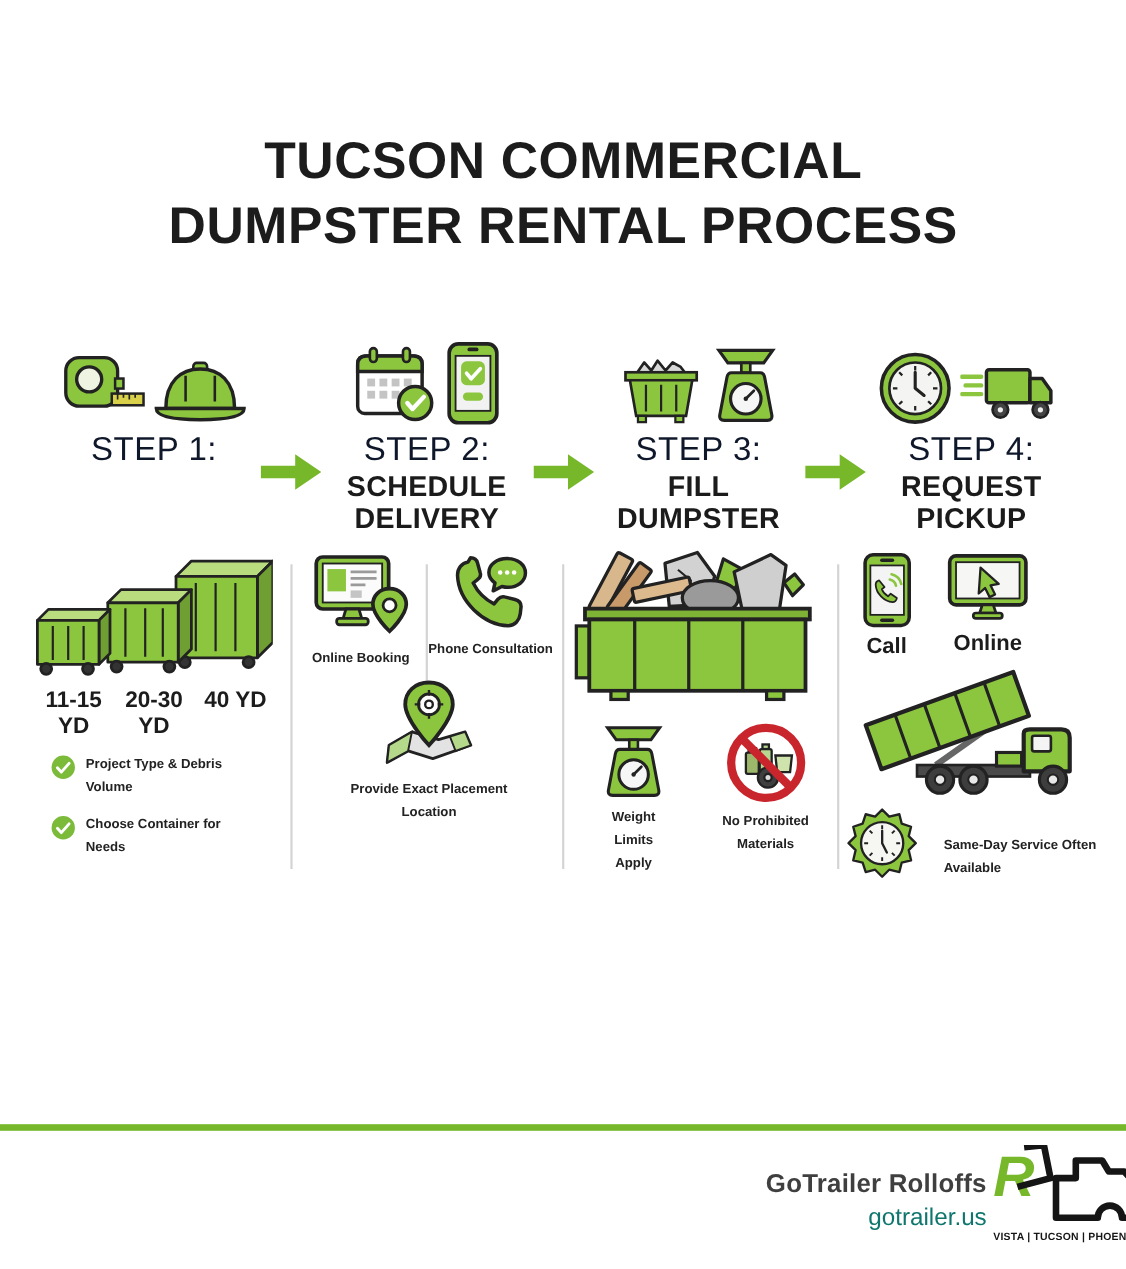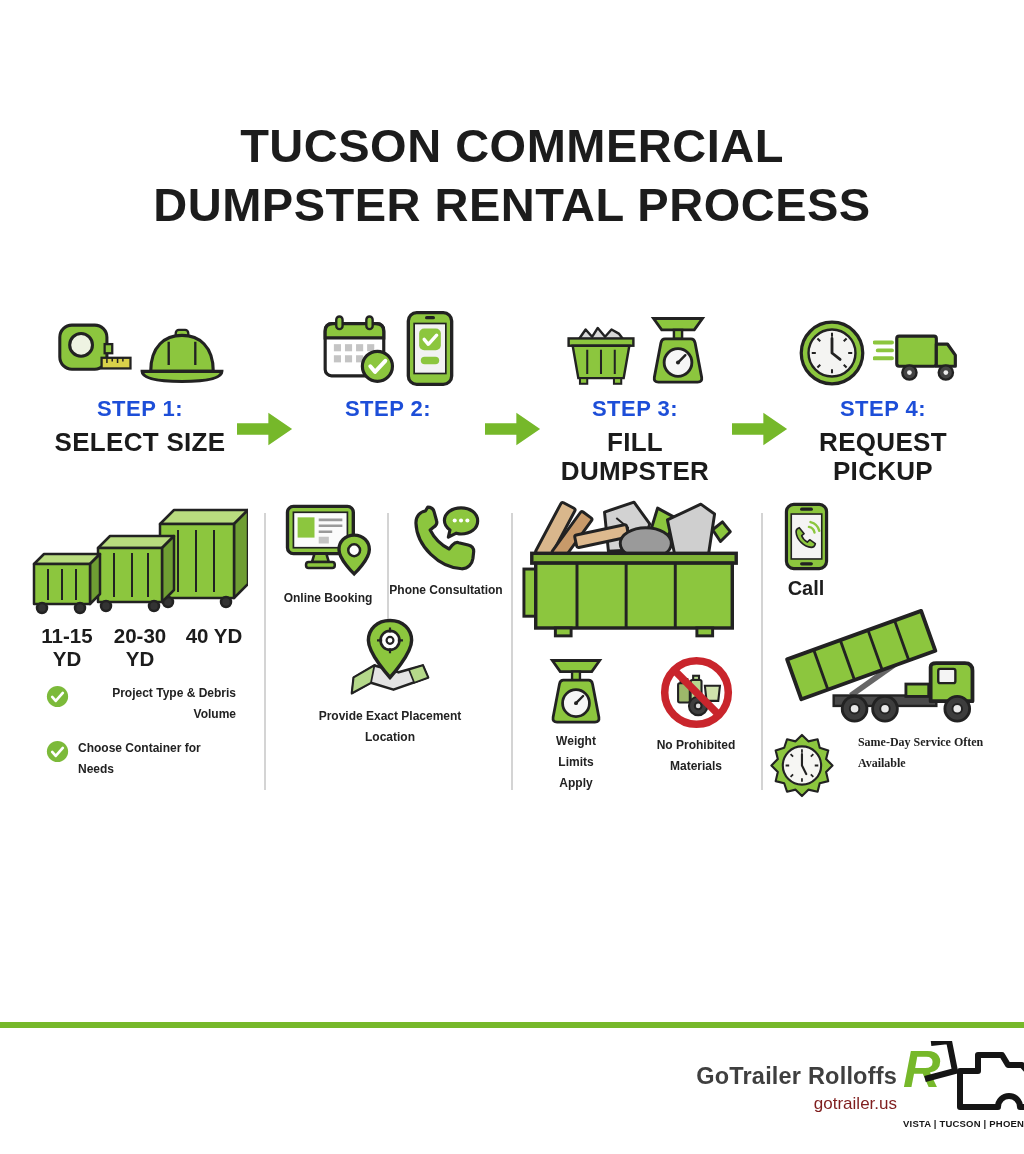--- a/index.html
+++ b/index.html
@@ -10,21 +10,21 @@
   
   .title{position:absolute;top:116px;left:0;width:1024px;text-align:center;
     font-weight:bold;font-size:47px;line-height:59px;letter-spacing:.5px;color:#1c1c1c;}
   
   .step-head{position:absolute;top:297px;text-align:center;}
   .step-1{left:28px;width:224px;}
   .step-2{left:276px;width:224px;}
   .step-3{left:523px;width:224px;}
   .step-4{left:771px;width:224px;}
   .step-icons{height:90px;display:flex;align-items:flex-end;justify-content:center;gap:7px;margin-bottom:5px;}
-  .step-label{font-size:22px;line-height:34px;font-weight:bold;color:#1d4ed8;letter-spacing:.5px;}
+  .step-label{font-size:30px;line-height:34px;font-weight:normal;color:#0f172a;letter-spacing:.5px;}
   .step-title{font-size:26px;line-height:29px;font-weight:bold;color:#1b1b1b;margin:2px auto 0;width:170px;letter-spacing:.3px;}
   .step-1 .step-title{width:210px;}
   .arrow{position:absolute;top:410px;}
   .a1{left:237px;} .a2{left:485px;} .a3{left:732px;}
   
   .vdiv{position:absolute;top:513px;height:277px;width:2px;background:#d4d4d4;}
   .d1{left:264px;} .d2{left:511px;} .d3{left:761px;}
   .vdiv-short{position:absolute;left:387px;top:513px;height:135px;width:2px;background:#d4d4d4;}
   .col{position:absolute;}
   .col1{left:28px;top:500px;width:226px;}
@@ -45,27 +45,27 @@
   .lbl-online{width:90px;} .lbl-phone{width:124px;}
   .placement{margin-top:8px;text-align:center;}
   .lbl-place{width:190px;margin:2px auto 0;text-align:center;}
   .row3{display:flex;margin-top:4px;}
   .c3a{width:116px;} .c3b{width:124px;}
   .lbl-weight{width:70px;} .lbl-prohib{width:124px;}
   .row4a{display:flex;}
   .c4a{width:72px;} .c4b{width:66px;margin-left:6px;} .c4c{width:104px;margin-left:4px;}
   .contact-lbl{font-size:20px;line-height:22px;font-weight:bold;text-align:center;margin-top:6px;}
   .truck-wrap{margin-top:9px;margin-left:14px;}
-  .sameday{display:flex;align-items:flex-start;gap:24px;margin-top:4px;font-family:Liberation Serif, serif;}
+  .sameday{display:flex;align-items:flex-end;gap:24px;margin-top:4px;}
   .lbl-sameday{width:172px;text-align:left;}
   
   .footer-bar{position:absolute;top:1022px;left:0;width:1024px;height:6px;background:#76b82a;}
   .brand-block{position:absolute;top:1063px;left:0;width:897px;text-align:right;}
   .brand{font-size:23.5px;font-weight:bold;color:#3f3f3f;letter-spacing:.2px;}
-  .website{font-size:17px;color:#7f1d1d;margin-top:4px;}
+  .website{font-size:22px;color:#0f766e;margin-top:4px;}
   .logo{position:absolute;left:903px;top:1041px;width:140px;}
   .logo-cities{margin-top:1px;font-size:9.5px;font-weight:bold;color:#161616;white-space:nowrap;letter-spacing:.2px;}
 </style>
 </head>
 <body>
 
 <div class="canvas">
 
   <div class="title">
     <div>TUCSON COMMERCIAL</div>
@@ -82,21 +82,20 @@
         <path d="M67,48 v7 M74,48 v5 M81,48 v7 M88,48 v5" stroke="#222" stroke-width="2"></path>
       </svg>
       <svg viewBox="0 0 110 78" width="86" height="61">
         <rect x="47" y="5" width="16" height="12" rx="4" fill="#8CC63E" stroke="#222" stroke-width="3"></rect>
         <path d="M15,58 C15,26 33,12 55,12 C77,12 95,26 95,58 Z" fill="#8CC63E" stroke="#222" stroke-width="4"></path>
         <path d="M38,20 V50 M72,20 V50" stroke="#222" stroke-width="3" fill="none"></path>
         <path d="M4,58 L106,58 Q106,71 55,71 Q4,71 4,58 Z" fill="#8CC63E" stroke="#222" stroke-width="4"></path>
       </svg>
     </div>
     <div class="step-label">STEP 1:</div>
-    <div class="step-title">SELECT SIZE</div>
   </div>
 
   <div class="step-head step-2">
     <div class="step-icons">
       <svg viewBox="0 0 96 92" width="76" height="73">
         <rect x="4" y="12" width="74" height="66" rx="8" fill="#ffffff" stroke="#222" stroke-width="4"></rect>
         <path d="M4,22 q0,-10 10,-10 h54 q10,0 10,10 v8 H4 Z" fill="#8CC63E" stroke="#222" stroke-width="4"></path>
         <rect x="18" y="3" width="8" height="16" rx="4" fill="#8CC63E" stroke="#222" stroke-width="3"></rect>
         <rect x="56" y="3" width="8" height="16" rx="4" fill="#8CC63E" stroke="#222" stroke-width="3"></rect>
         <g fill="#c4c4c4">
@@ -114,20 +113,21 @@
       <svg viewBox="0 0 60 92" width="50" height="77">
         <rect x="4" y="3" width="52" height="86" rx="10" fill="#8CC63E" stroke="#222" stroke-width="4"></rect>
         <rect x="11" y="16" width="38" height="60" fill="#f2f2f2" stroke="#222" stroke-width="2"></rect>
         <rect x="24" y="7" width="12" height="4" rx="2" fill="#222"></rect>
         <rect x="17" y="22" width="26" height="26" rx="6" fill="#8CC63E"></rect>
         <path d="M23,35 l5,6 l10,-11" stroke="#fff" stroke-width="4" fill="none" stroke-linecap="round" stroke-linejoin="round"></path>
         <rect x="19" y="56" width="22" height="9" rx="4.5" fill="#8CC63E"></rect>
       </svg>
     </div>
     <div class="step-label">STEP 2:</div>
+    <div class="step-title">SCHEDULE DELIVERY</div>
   </div>
 
   <div class="step-head step-3">
     <div class="step-icons">
       <svg viewBox="0 0 96 84" width="78" height="68">
         <path d="M20,26 l9,-13 l8,9 l7,-11 l9,11 l8,-9 l9,5 l6,8 Z" fill="#d8d8d8" stroke="#222" stroke-width="3" stroke-linejoin="round"></path>
         <rect x="8" y="24" width="80" height="9" fill="#8CC63E" stroke="#222" stroke-width="3"></rect>
         <path d="M13,33 h70 l-7,40 h-56 Z" fill="#8CC63E" stroke="#222" stroke-width="3"></path>
         <path d="M31,38 v30 M48,38 v30 M65,38 v30" stroke="#222" stroke-width="2.5"></path>
         <rect x="22" y="73" width="9" height="7" fill="#8CC63E" stroke="#222" stroke-width="2.5"></rect>
@@ -217,21 +217,21 @@
       <div class="size-label sz1">11-15 YD</div>
       <div class="size-label sz2">20-30 YD</div>
       <div class="size-label sz3">40 YD</div>
     </div>
     <div class="checklist">
       <div class="chk-item">
         <svg viewBox="0 0 26 26" width="23" height="23">
           <circle cx="13" cy="13" r="12" fill="#7CBA3A"></circle>
           <path d="M7,13.5 l4,4.5 l8,-9" stroke="#fff" stroke-width="3" fill="none" stroke-linecap="round" stroke-linejoin="round"></path>
         </svg>
-        <div class="detail-txt" style="width:158px;text-align:right;">Project Type &amp; Debris Volume</div>
+        <div class="detail-txt" style="width:158px;">Project Type &amp; Debris Volume</div>
       </div>
       <div class="chk-item">
         <svg viewBox="0 0 26 26" width="23" height="23">
           <circle cx="13" cy="13" r="12" fill="#7CBA3A"></circle>
           <path d="M7,13.5 l4,4.5 l8,-9" stroke="#fff" stroke-width="3" fill="none" stroke-linecap="round" stroke-linejoin="round"></path>
         </svg>
         <div class="detail-txt" style="width:158px;">Choose Container for Needs</div>
       </div>
     </div>
   </div>
@@ -334,20 +334,30 @@
         <svg viewBox="0 0 56 86" width="45" height="69">
           <rect x="3" y="3" width="50" height="80" rx="9" fill="#8CC63E" stroke="#222" stroke-width="4"></rect>
           <rect x="9" y="15" width="38" height="56" fill="#f4f4f4" stroke="#222" stroke-width="2"></rect>
           <rect x="20" y="7" width="16" height="4" rx="2" fill="#222"></rect>
           <rect x="20" y="75" width="16" height="4" rx="2" fill="#222"></rect>
           <path d="M19,32 c-2,.5 -4,2.5 -4,5 c.5,10 10,19 19,19.5 c2.5,0 4.5,-2 5,-4.5 l-7,-5 l-3,3 c-3,-2 -6,-5 -7,-8 l3,-2.5 Z" fill="#8CC63E" stroke="#222" stroke-width="2" stroke-linejoin="round"></path>
           <path d="M31,31 a9,9 0 0 1 7,7 M33,25 a15,15 0 0 1 11,11" stroke="#8CC63E" stroke-width="3" fill="none" stroke-linecap="round"></path>
         </svg>
         <div class="contact-lbl">Call</div>
       </div>
+      <div class="cell c4c">
+        <svg viewBox="0 0 92 80" width="76" height="66">
+          <rect x="4" y="4" width="84" height="54" rx="7" fill="#8CC63E" stroke="#222" stroke-width="4"></rect>
+          <rect x="11" y="11" width="70" height="40" fill="#f6f6f4" stroke="#222" stroke-width="2"></rect>
+          <path d="M38,17 l20,18 l-9,1.5 l5,10 l-6,3 l-5,-10 l-7,6 Z" fill="#8CC63E" stroke="#222" stroke-width="2.5" stroke-linejoin="round"></path>
+          <path d="M40,58 h12 l3,9 h-18 Z" fill="#8CC63E" stroke="#222" stroke-width="3"></path>
+          <rect x="30" y="67" width="32" height="6" rx="3" fill="#8CC63E" stroke="#222" stroke-width="3"></rect>
+        </svg>
+        <div class="contact-lbl">Online</div>
+      </div>
     </div>
     <div class="truck-wrap">
       <svg viewBox="0 0 212 122" width="202" height="116">
         <line x1="70" y1="92" x2="118" y2="58" stroke="#666" stroke-width="6"></line>
         <polygon points="3,54 144,3 159,45 18,96" fill="#8CC63E" stroke="#222" stroke-width="4" stroke-linejoin="round"></polygon>
         <path d="M31,44 l15,42 M59,34 l15,42 M88,23 l15,42 M116,13 l15,42" stroke="#222" stroke-width="3"></path>
         <rect x="52" y="92" width="108" height="11" fill="#4a4a4a" stroke="#222" stroke-width="2.5"></rect>
         <rect x="128" y="80" width="24" height="13" fill="#8CC63E" stroke="#222" stroke-width="3"></rect>
         <path d="M160,58 h30 q8,0 8,8 v32 h-44 v-36 q0,-4 6,-4 Z" fill="#8CC63E" stroke="#222" stroke-width="4" stroke-linejoin="round"></path>
         <rect x="162" y="64" width="18" height="15" rx="2" fill="#f4f4f4" stroke="#222" stroke-width="2.5"></rect>

